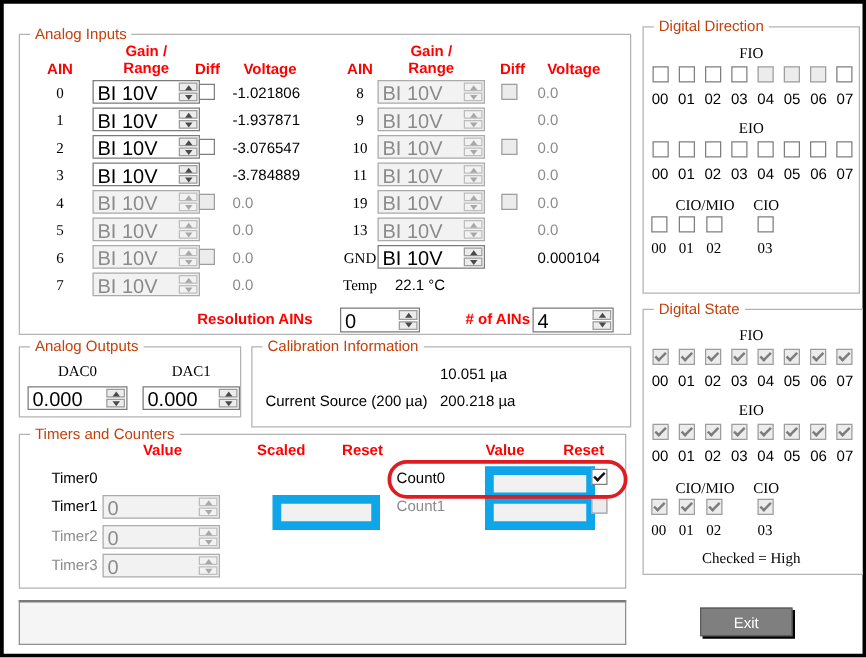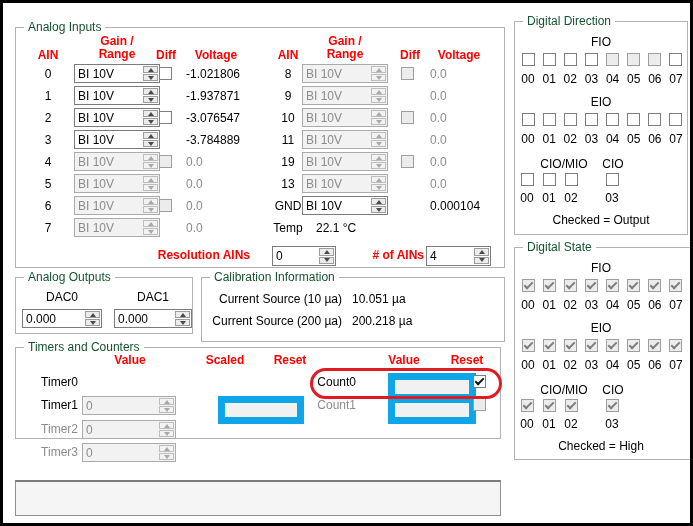--- a/index.html
+++ b/index.html
@@ -5,31 +5,31 @@
   html,body { margin:0; padding:0; background:#d7d7d7; }
   * { box-sizing:border-box; }
   #win {
     position:relative; width:693px; height:526px;
     background:#fff; border:3px solid #000;
     font-family:"Liberation Sans", sans-serif; font-size:12px; color:#000;
     overflow:hidden;
   }
   .group { position:absolute; border:1px solid #b3b3b3; background:#fff; }
   .gtitle { position:absolute; top:-8px; left:8px; background:#fff; padding:0 4px;
-            color:#14532d; font-size:12px; line-height:14px; white-space:nowrap; }
+            color:#c2410c; font-size:12px; line-height:14px; white-space:nowrap; }
   .t  { position:absolute; font-size:12px; line-height:14px; white-space:nowrap; }
   .rh { position:absolute; color:#ff0000; font-weight:bold; font-size:12px;
         line-height:13px; text-align:center; white-space:nowrap; }
-  .ctr { text-align:center; } .rgt { text-align:right; }
+  .ctr { text-align:center;font-family:Liberation Serif, serif; } .rgt { text-align:right; }
   .st-dis.t, .t.st-dis { color:#8b8b8b; }
 
   
   .updown { position:absolute; height:19px; background:#fff; border:1px solid #7b7b7b;
             display:flex; align-items:stretch; }
-  .updown .val { flex:1; padding:2px 3px 0 3px; font-size:12px; overflow:hidden; white-space:nowrap; }
+  .updown .val { flex:1; padding:2px 3px 0 3px; font-size:16px; overflow:hidden; white-space:nowrap; }
   .updown .spin { width:17px; display:flex; flex-direction:column; padding:1px; gap:1px; }
   .updown .spin i { flex:1; position:relative; background:#ececec; border:1px solid #9d9d9d; }
   .updown .spin i::before { content:""; position:absolute; left:50%; top:50%;
       border:3px solid transparent; }
   .updown .spin i.up::before { border-bottom:4px solid #4a4a4a; transform:translate(-50%,-70%); }
   .updown .spin i.dn::before { border-top:4px solid #4a4a4a; transform:translate(-50%,-30%); }
   .updown.st-dis { background:#f2f2f2; border-color:#ababab; }
   .updown.st-dis .val { color:#8b8b8b; }
   .updown.st-dis .spin i { background:#f2f2f2; border-color:#bdbdbd; }
   .updown.st-dis .spin i.up::before { border-bottom-color:#a8a8a8; }
@@ -288,27 +288,26 @@
       <span class="val">0.000</span>
       <span class="spin">
           <i class="up"></i>
           <i class="dn"></i>
         </span>
     </div>
   </div>
 
   <div class="group" style="left:198px;top:274px;width:304px;height:65px">
     <span class="gtitle">Calibration Information</span>
-    <span class="t rgt" style="left:8px;top:14px;width:132px">Current Source (10 µa)</span>
     <span class="t" style="left:150px;top:14px">10.051 µa</span>
     <span class="t rgt" style="left:8px;top:36px;width:132px">Current Source (200 µa)</span>
     <span class="t" style="left:150px;top:36px">200.218 µa</span>
   </div>
 
-  <div class="group" style="left:12px;top:344px;width:486px;height:92px">
+  <div class="group" style="left:12px;top:344px;width:486px;height:124px">
     <span class="gtitle">Timers and Counters</span>
     <span class="rh" style="left:69px;top:6px;width:90px">Value</span>
     <span class="rh" style="left:164px;top:6px;width:90px">Scaled</span>
     <span class="rh" style="left:234px;top:6px;width:80px">Reset</span>
     <span class="rh" style="left:343px;top:6px;width:90px">Value</span>
     <span class="rh" style="left:411px;top:6px;width:80px">Reset</span>
 
     <span class="t rgt st-en" style="left:10px;top:27px;width:52px">Timer0</span>
 
     <span class="t rgt st-en" style="left:10px;top:50px;width:52px">Timer1</span>
@@ -462,21 +461,20 @@
     <span class="t ctr" style="left:6px;top:135px;width:86px">CIO/MIO</span>
     <span class="t ctr" style="left:72px;top:135px;width:52px">CIO</span>
     <span class="cb st-off" style="left:6px;top:151px"></span>
     <span class="cb st-off" style="left:28px;top:151px"></span>
     <span class="cb st-off" style="left:50px;top:151px"></span>
     <span class="cb st-off" style="left:91px;top:151px"></span>
     <span class="t ctr" style="left:2px;top:169px;width:20px">00</span>
     <span class="t ctr" style="left:24px;top:169px;width:20px">01</span>
     <span class="t ctr" style="left:46px;top:169px;width:20px">02</span>
     <span class="t ctr" style="left:87px;top:169px;width:20px">03</span>
-    <span class="t ctr" style="left:0;top:191px;width:172px">Checked = Output</span>
   </div>
 
   <div class="group" style="left:511px;top:244px;width:188px;height:213px">
     <span class="gtitle">Digital State</span>
     <span class="t ctr" style="left:0;top:13px;width:172px">FIO</span>
     <div class="bits" style="top:31px">
       <span class="cell">
           <span class="cb st-don"></span>
         </span>
       <span class="cell">
@@ -587,14 +585,15 @@
     <span class="cb st-don" style="left:50px;top:151px"></span>
     <span class="cb st-don" style="left:91px;top:151px"></span>
     <span class="t ctr" style="left:2px;top:169px;width:20px">00</span>
     <span class="t ctr" style="left:24px;top:169px;width:20px">01</span>
     <span class="t ctr" style="left:46px;top:169px;width:20px">02</span>
     <span class="t ctr" style="left:87px;top:169px;width:20px">03</span>
     <span class="t ctr" style="left:0;top:191px;width:172px">Checked = High</span>
   </div>
 
   <div class="statusbox" style="left:12px;top:477px;width:486px;height:36px"></div>
+  <div class="btn" style="left:557px;top:483px;width:74px;height:23px">Exit</div>
 
 </div>
 
 </body></html>

